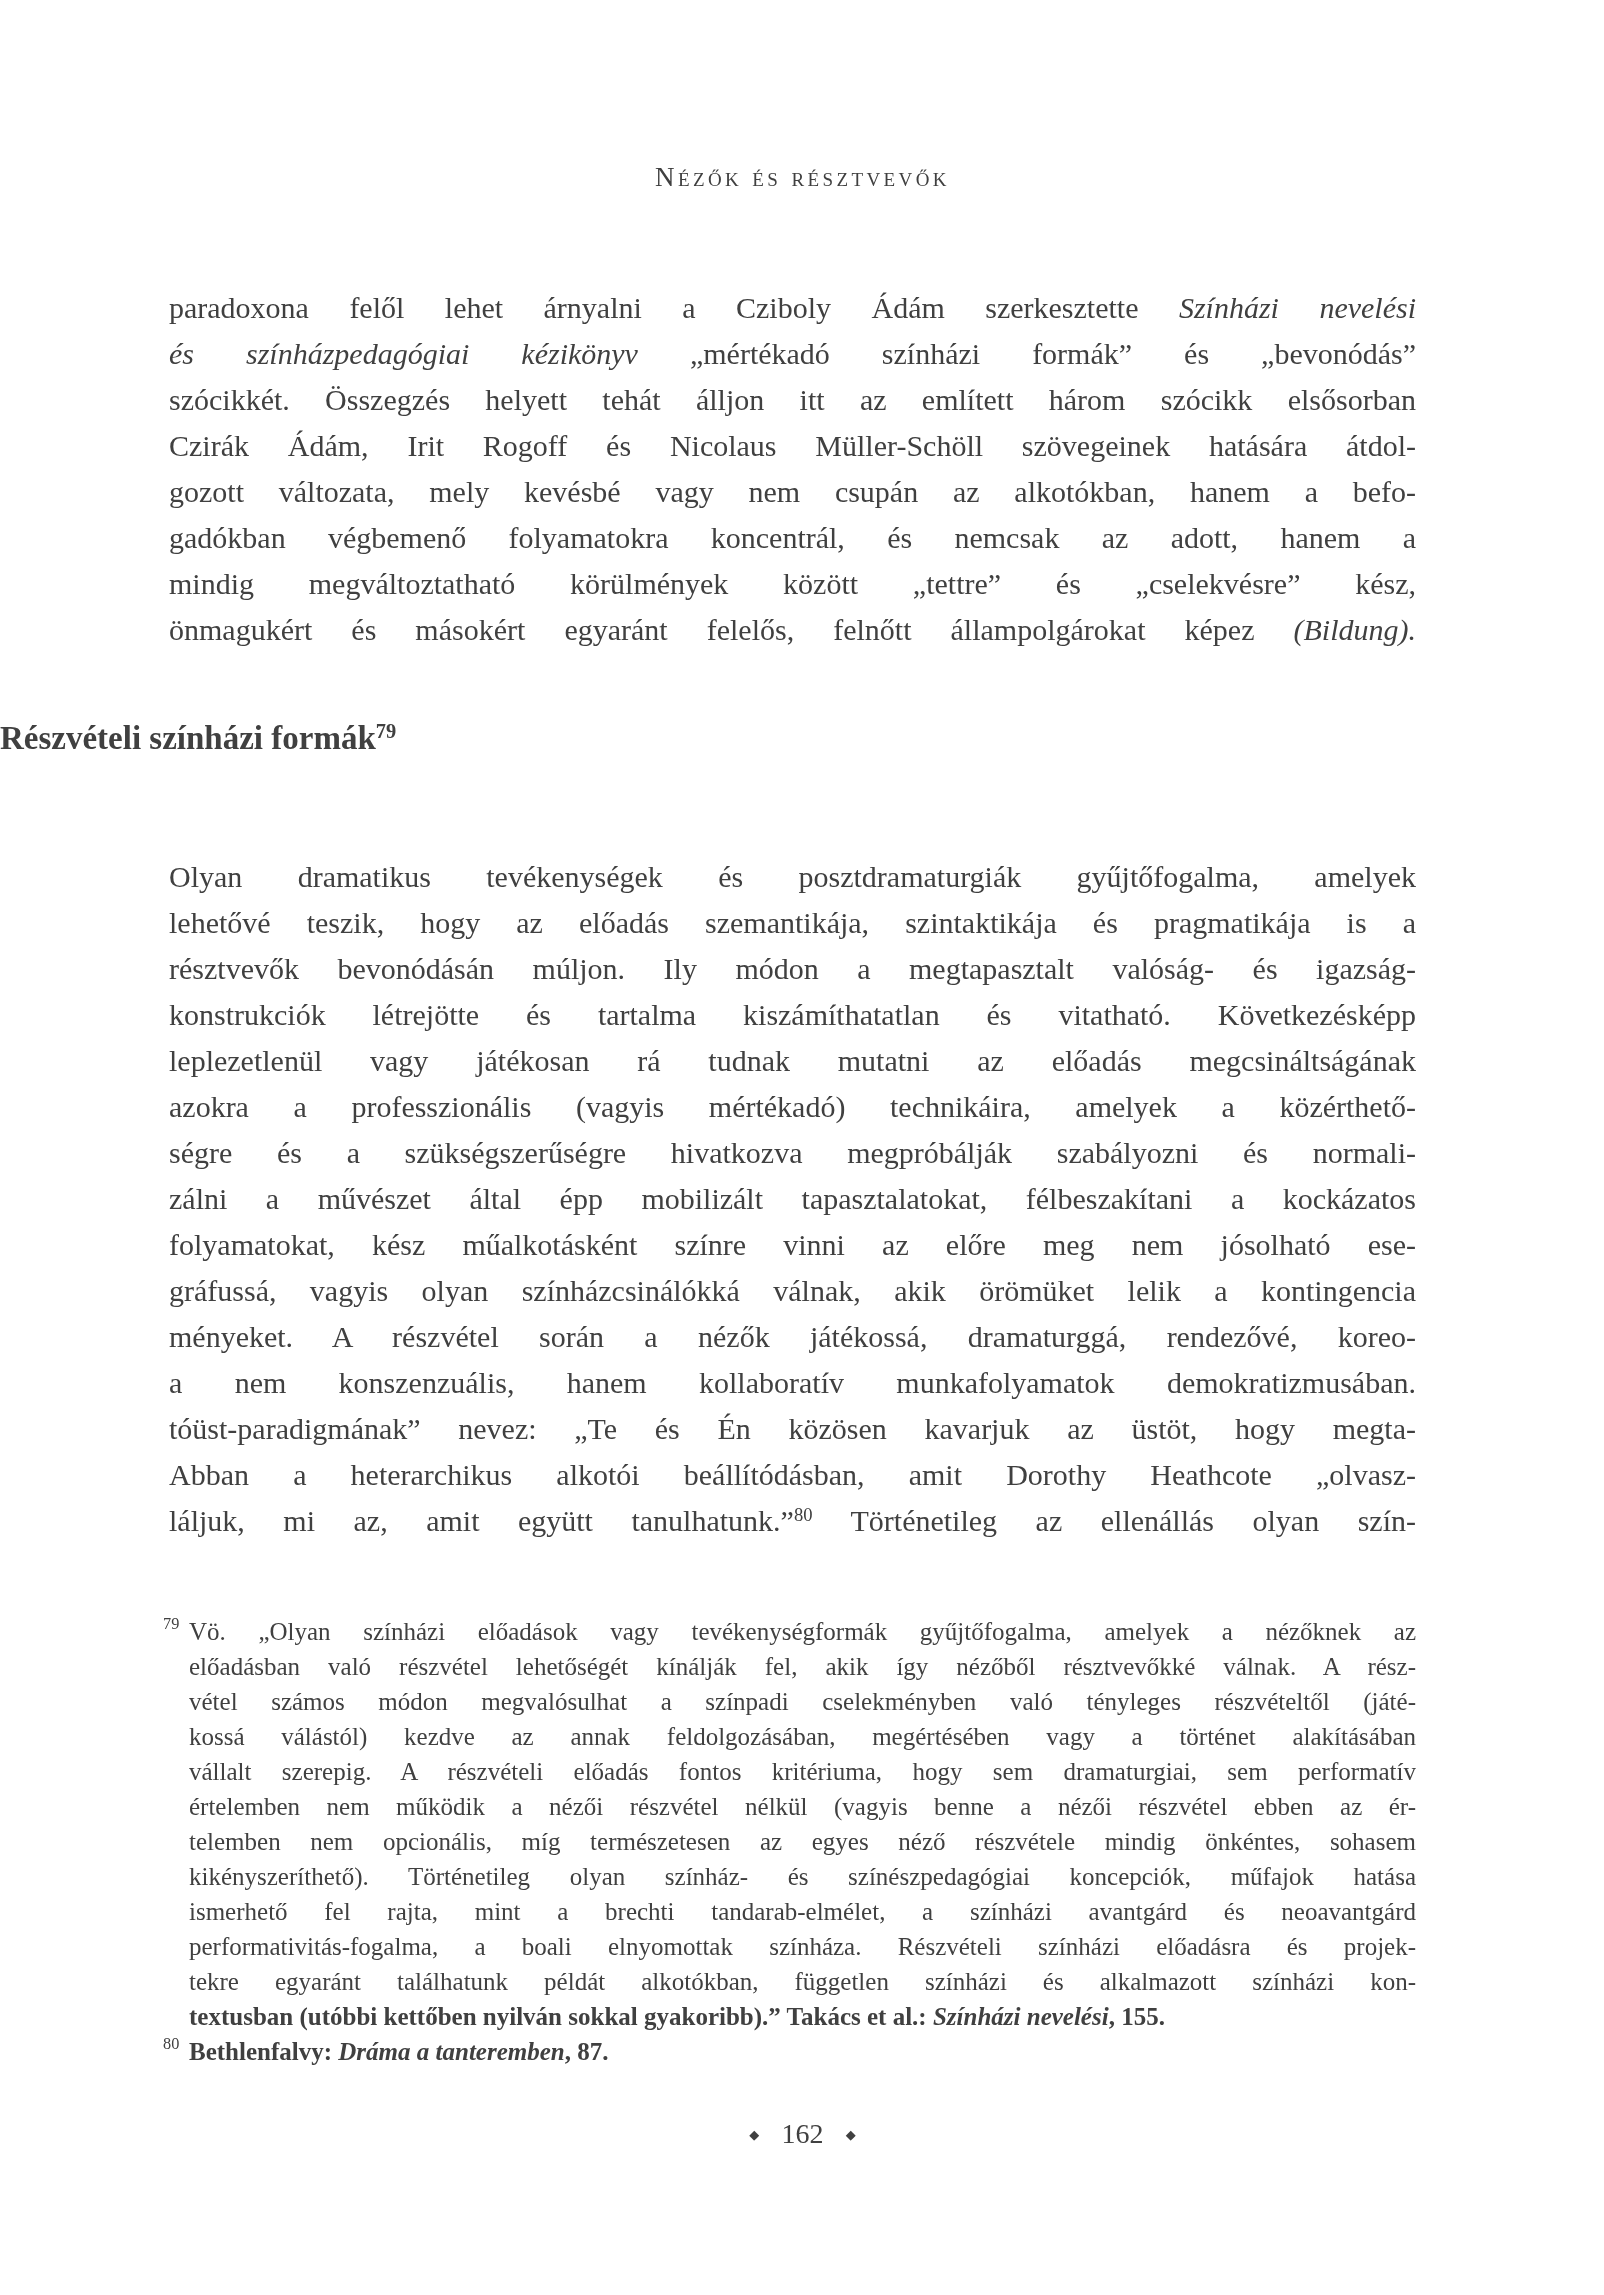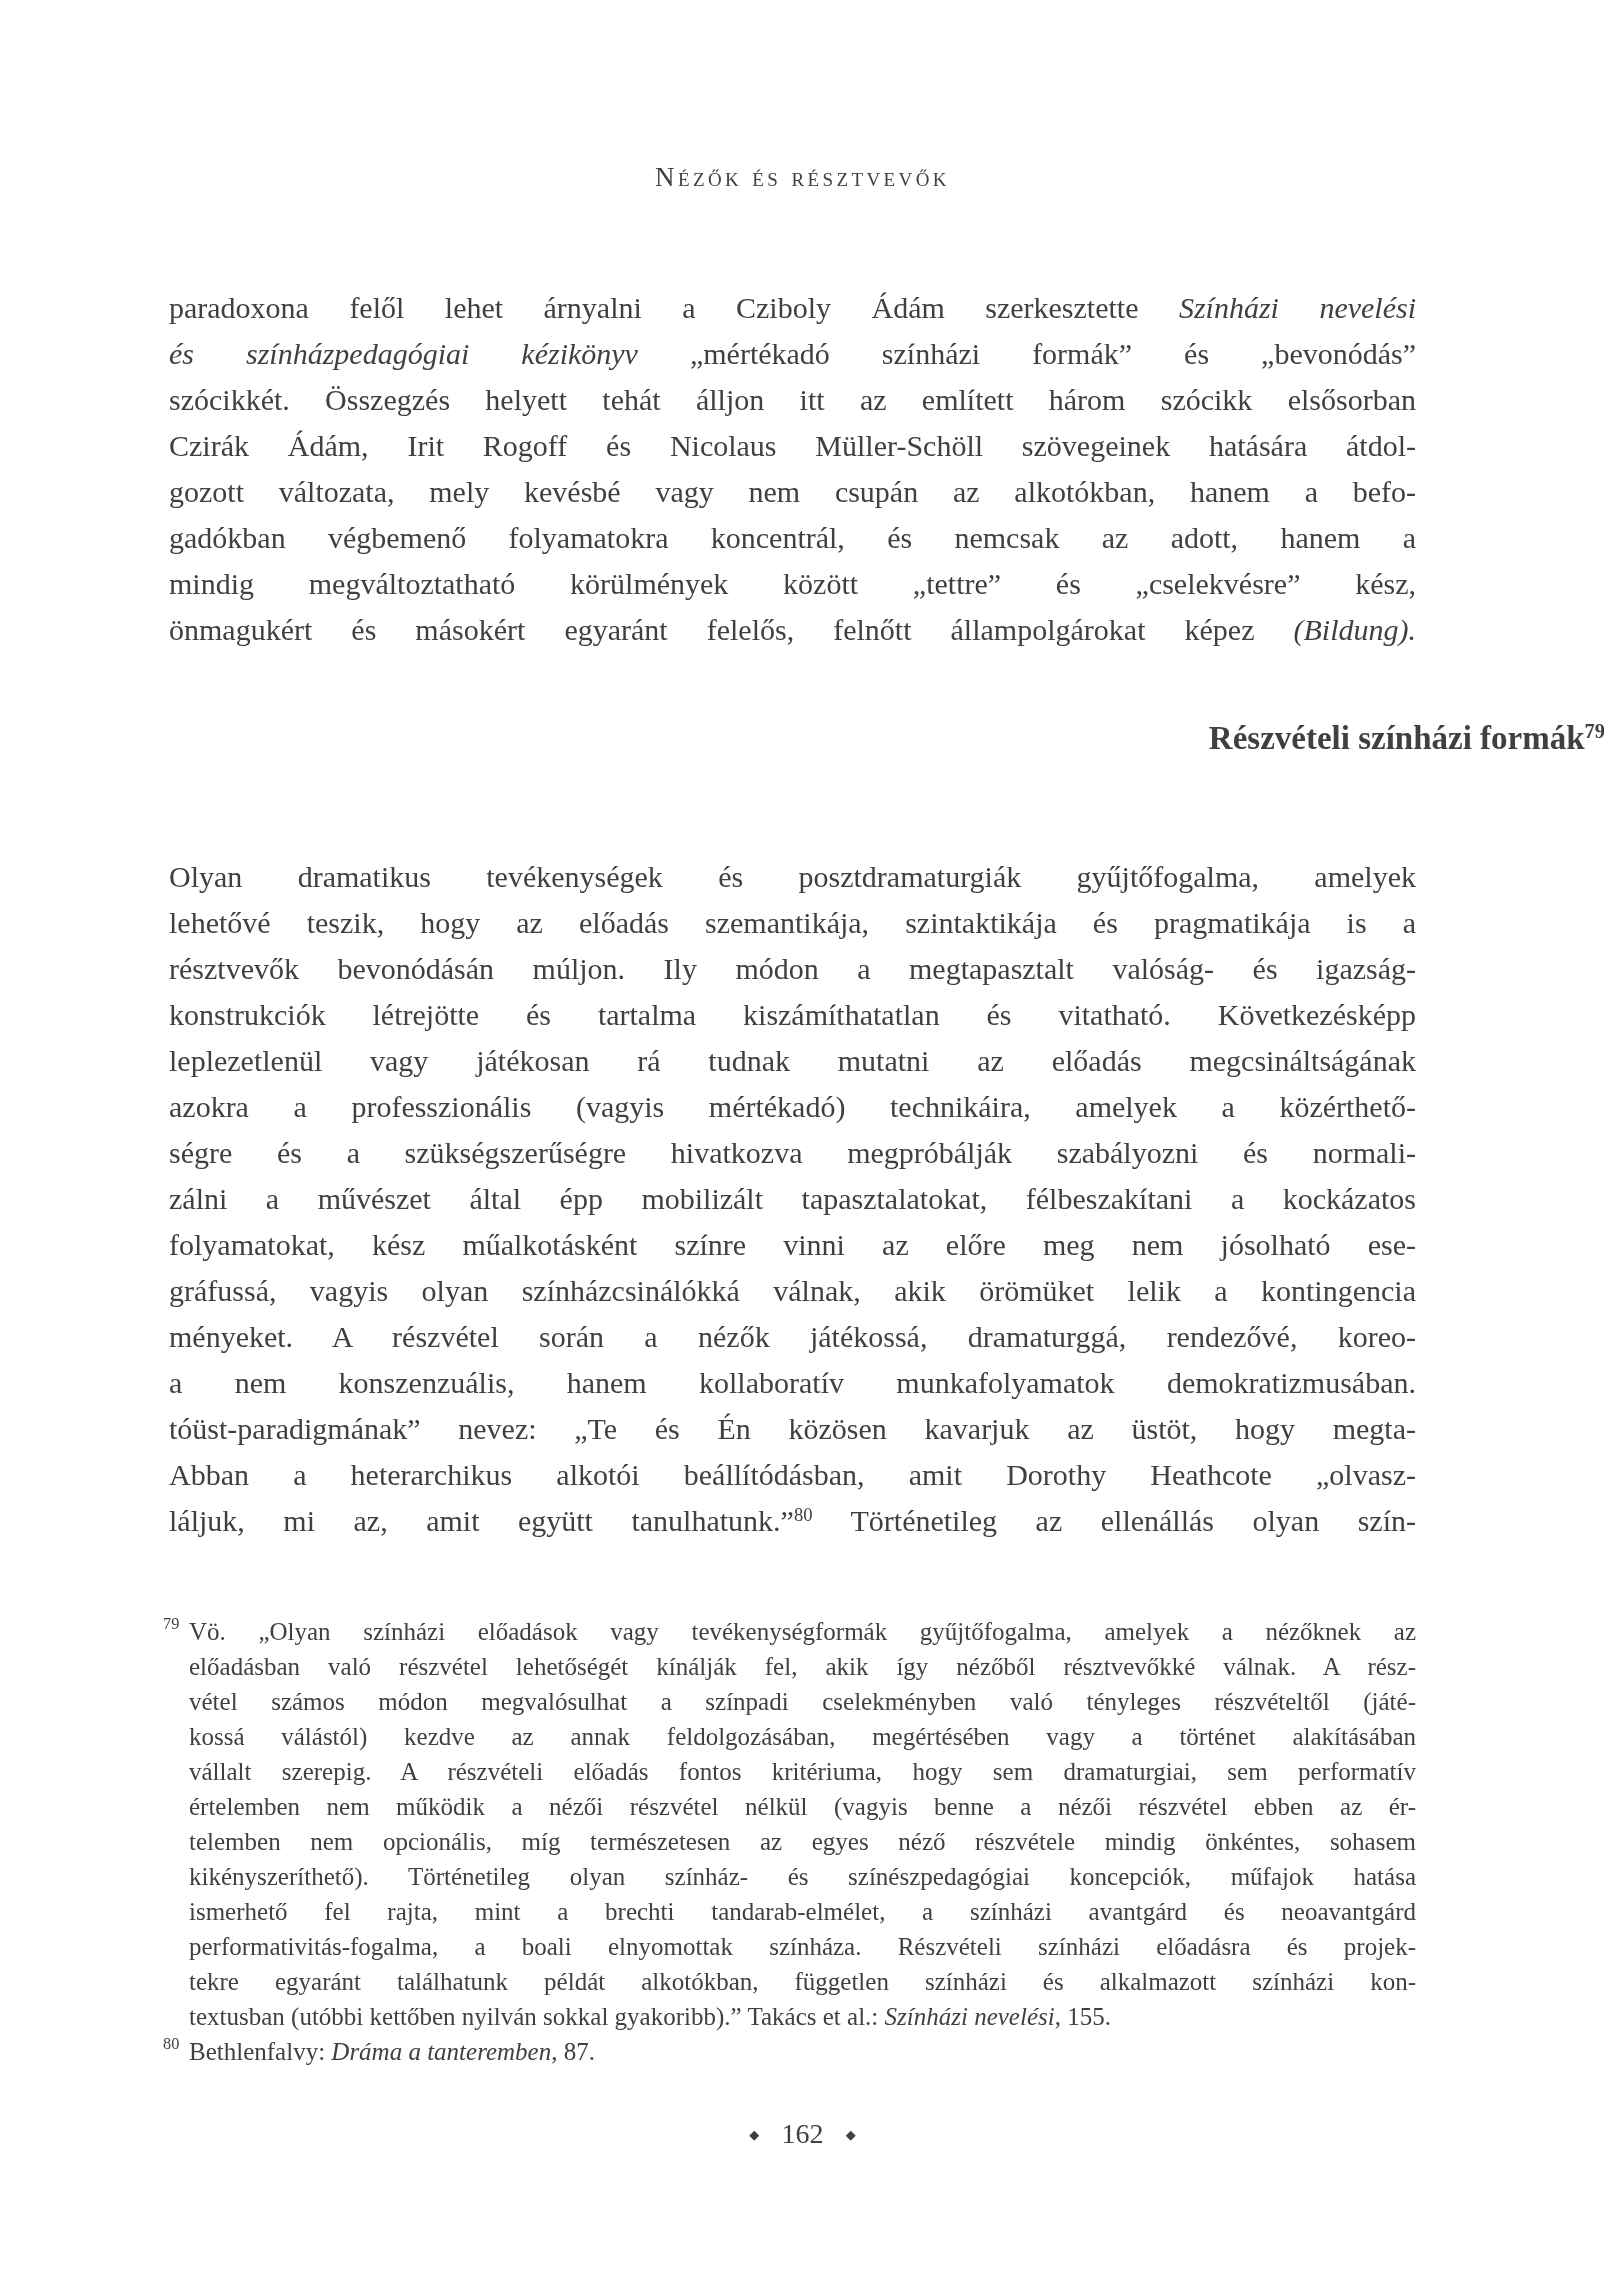--- a/index.html
+++ b/index.html
@@ -19,28 +19,28 @@
     letter-spacing:3.4px;
   }
   .textblock{
     position:absolute;left:169px;width:1247px;
     font-size:30px;line-height:46px;margin-top:28px;
   }
   .intro{top:257px;}
   .bodypar{top:826px;}
   .section-heading{
     position:absolute;top:718px;left:0;width:100%;
-    text-align:right;font-weight:bold;font-size:33px;line-height:41px;
+    text-align:left;font-weight:bold;font-size:33px;line-height:41px;
   }
   .tline{
     text-align:justify;
     text-align-last:justify;
     text-justify:inter-word;
   }
-  .tline.lastline{text-align-last:left;}
+  .tline.lastline{text-align-last:left;font-weight:bold;}
   .footnotes{
     position:absolute;top:1614px;left:189px;width:1227px;
     font-size:25px;line-height:35px;
   }
   .footnote{position:relative;}
   .fn-marker{
     position:absolute;left:-26px;top:1.7px;
     font-size:16.3px;line-height:1;
   }
   sup{

